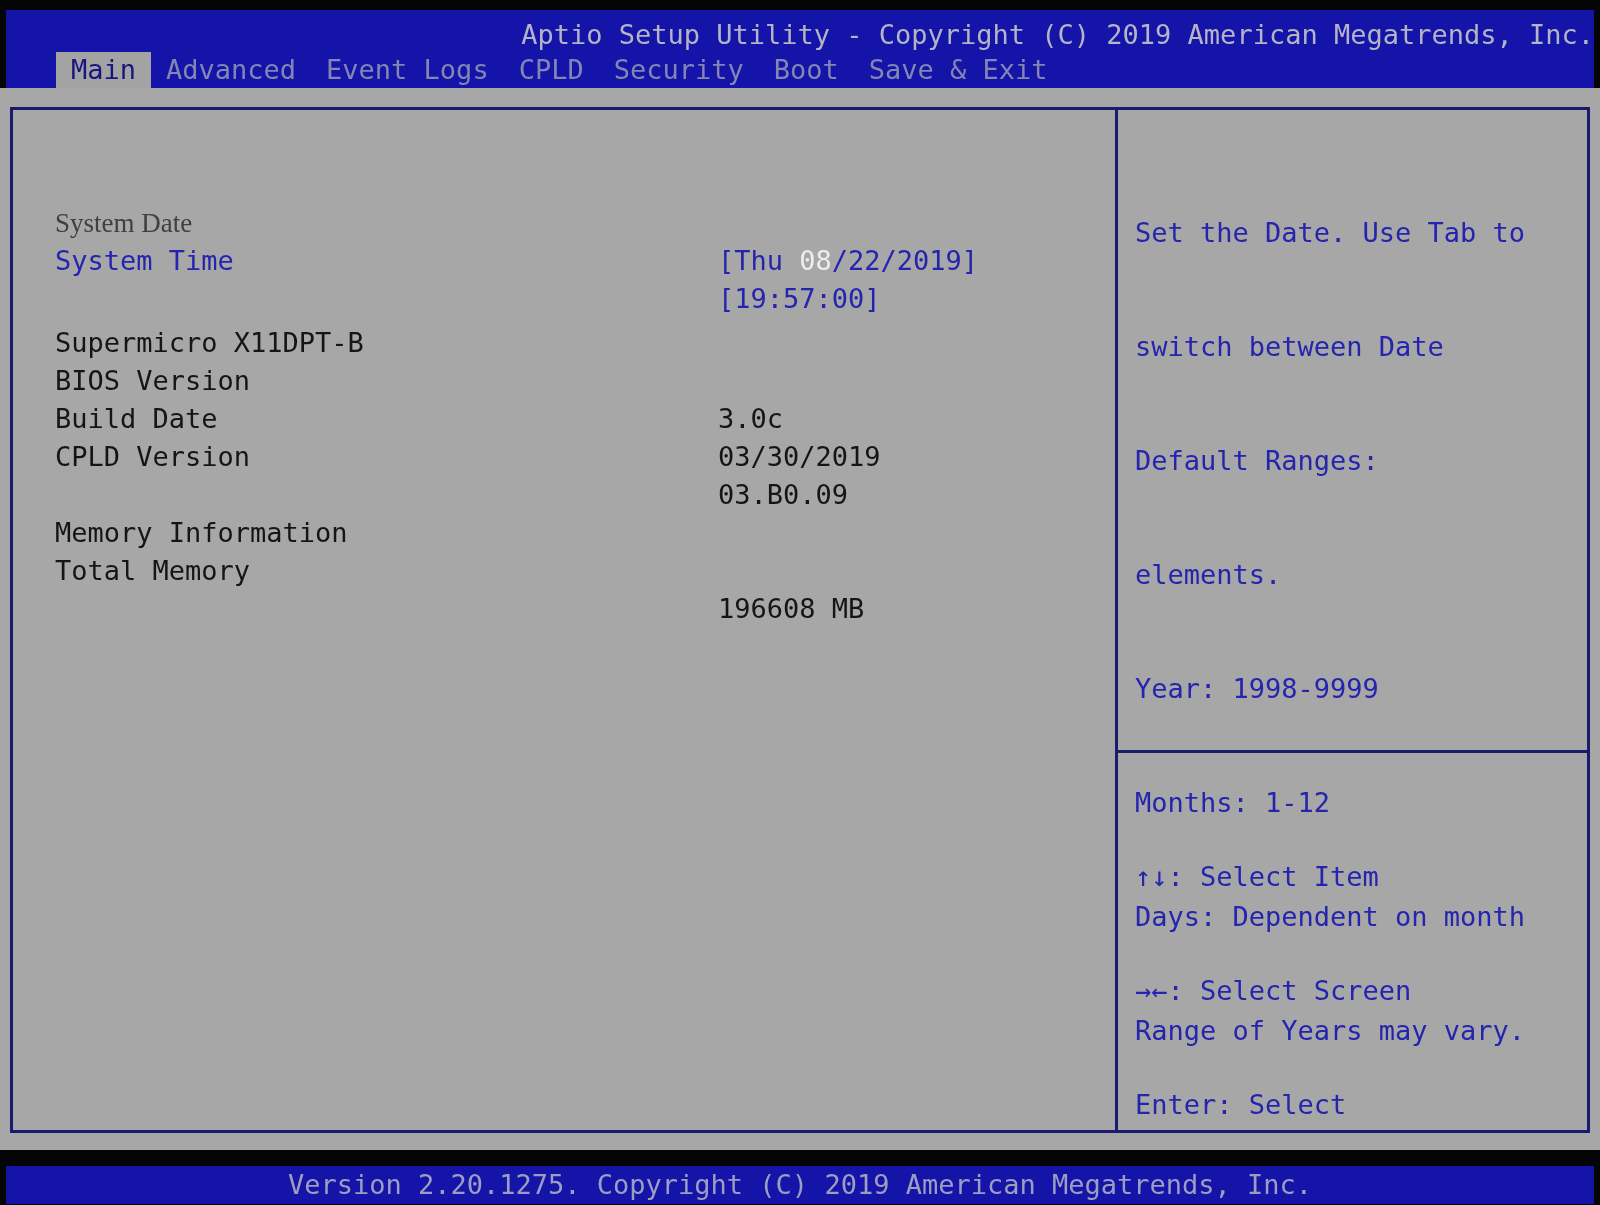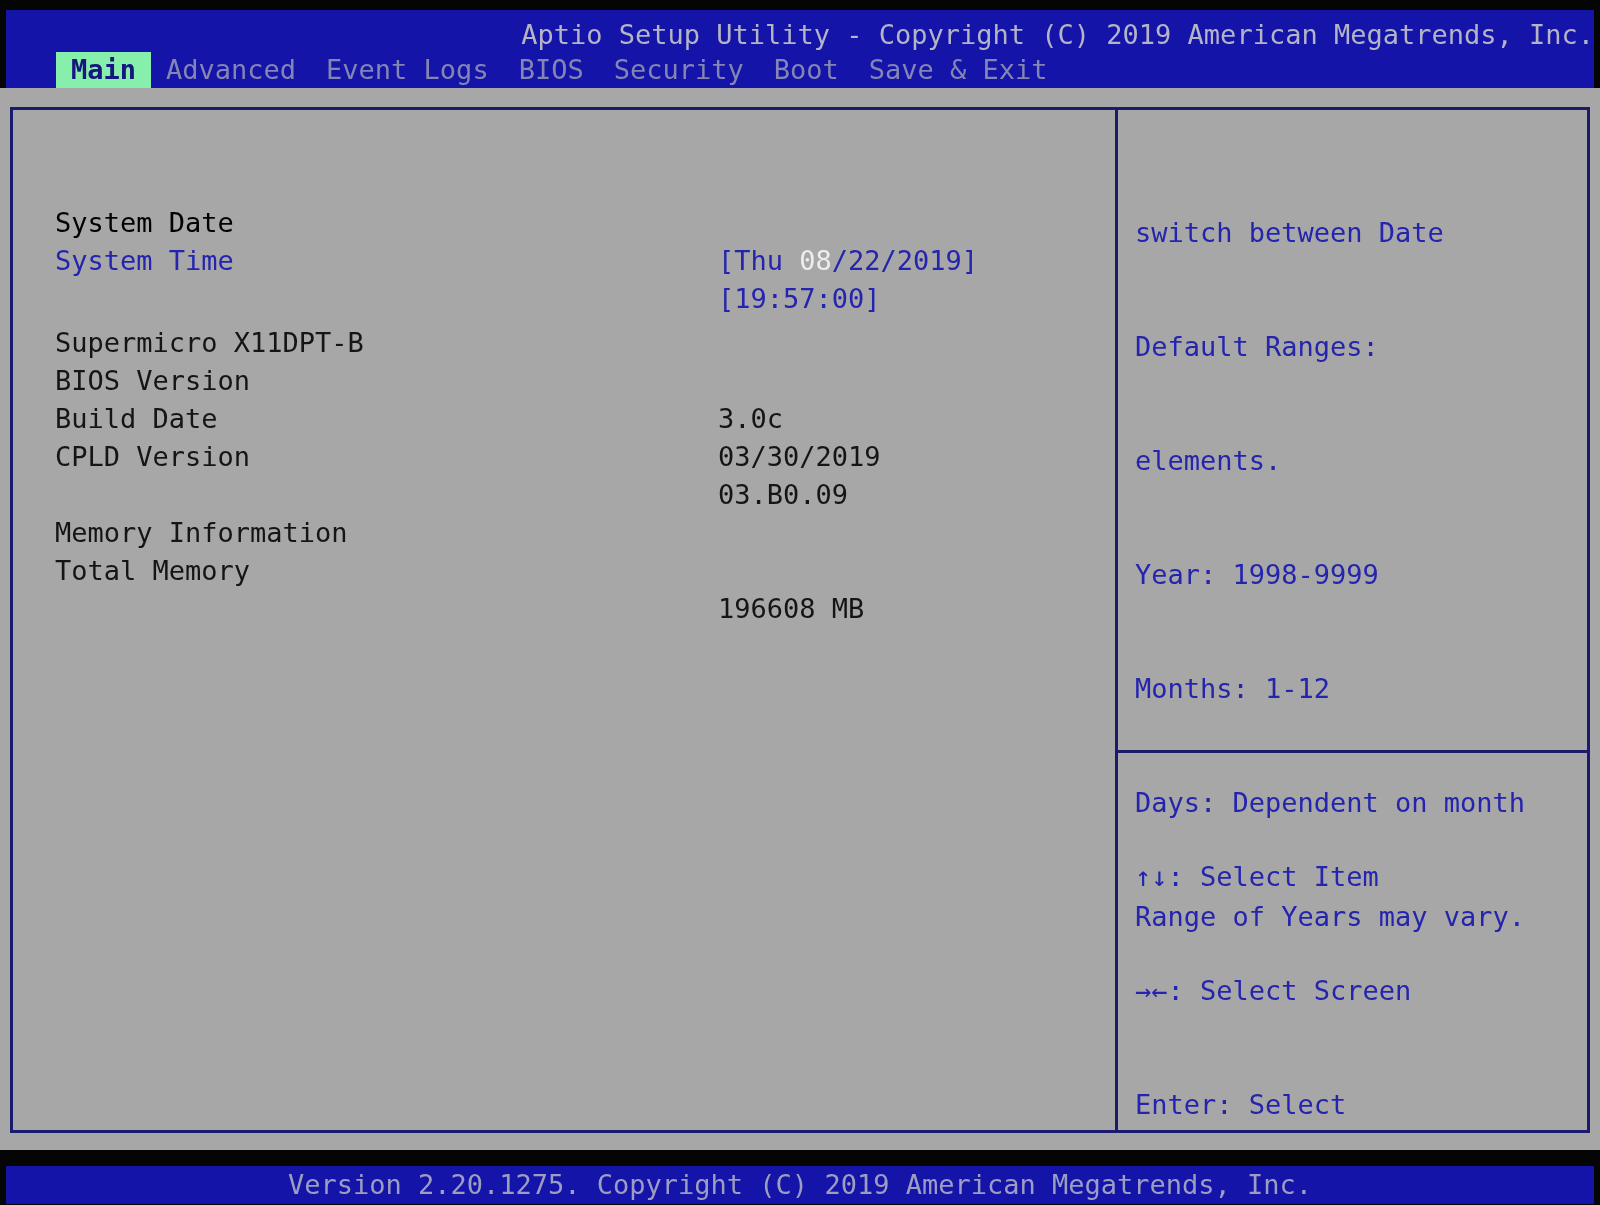--- a/index.html
+++ b/index.html
@@ -10,42 +10,42 @@
   .screen { position:absolute; inset:0; background:#050505; }
 
   
   .header-bar { position:absolute; left:6px; top:10px; width:1588px; height:78px;
                 background:#1414a8; }
   .header-title { position:absolute; left:0; right:0; top:9px; text-align:right;
                   font-size:27px; color:#b4b4c6; letter-spacing:0; white-space:pre; }
   .tabs { position:absolute; left:50px; bottom:0; display:flex; align-items:flex-end; }
   .tab { font-size:27px; line-height:36px; color:#8585b4; padding:0 15px;
          white-space:pre; }
-  .tab.active { background:#86efac; color:#16167e;font-weight:bold; }
+  .tab.active { background:#a3a3a3; color:#16167e; }
 
   
   .gray-field { position:absolute; left:0; top:88px; width:1600px; height:1062px;
                 background:#a7a7a7; }
 
   
   .frame { position:absolute; left:10px; top:107px; width:1580px; height:1026px;
            border:3px solid #1b1b6b; background:#a7a7a7; }
   .left-pane  { position:absolute; left:0; top:0; width:1102px; height:100%; }
   .divider-v  { position:absolute; left:1102px; top:0; width:3px; height:100%;
                 background:#1b1b6b; }
   .right-pane { position:absolute; left:1105px; right:0; top:0; bottom:0; }
 
   
   .rows { padding-top:56px; font-size:27px; }
   .row { position:relative; height:38px; line-height:38px; white-space:pre; }
   .row .lbl { position:absolute; left:42px; }
   .row .val { position:absolute; left:705px; }
   .spacer-lg { height:44px; }
   .spacer-sm { height:38px; }
-  .t-white { color:#000000; }
+  .t-white { color:#404040;font-family:Liberation Serif, serif; }
   .t-blue  { color:#2424ae; }
   .t-black { color:#151515; }
   .t-sel   { color:#ededed; }
 
   
   .help-desc { padding:28px 8px 0 17px; font-size:27px; line-height:38px;
                color:#2424ae; white-space:pre; }
   .divider-h { position:absolute; left:0; right:0; top:640px; height:3px;
                background:#1b1b6b; }
   .hotkeys { position:absolute; left:17px; top:672px; font-size:27px;
@@ -61,21 +61,21 @@
 <body>
 
 <div class="screen">
 
   <div class="header-bar">
     <div class="header-title">Aptio Setup Utility - Copyright (C) 2019 American Megatrends, Inc.</div>
     <div class="tabs">
       <div class="tab active">Main</div>
       <div class="tab">Advanced</div>
       <div class="tab">Event Logs</div>
-      <div class="tab">BIOS</div>
+      <div class="tab">CPLD</div>
       <div class="tab">Security</div>
       <div class="tab">Boot</div>
       <div class="tab">Save &amp; Exit</div>
     </div>
   </div>
 
   <div class="gray-field"></div>
 
   <div class="frame">
 
@@ -124,20 +124,21 @@
           <span class="val t-black">196608 MB</span>
         </div>
 
       </div>
     </div>
 
     <div class="divider-v"></div>
 
     <div class="right-pane">
       <div class="help-desc">
+        <div>Set the Date. Use Tab to</div>
         <div>switch between Date</div>
         <div>Default Ranges:</div>
         <div>elements.</div>
         <div>Year: 1998-9999</div>
         <div>Months: 1-12</div>
         <div>Days: Dependent on month</div>
         <div>Range of Years may vary.</div>
       </div>
 
       <div class="divider-h"></div>

